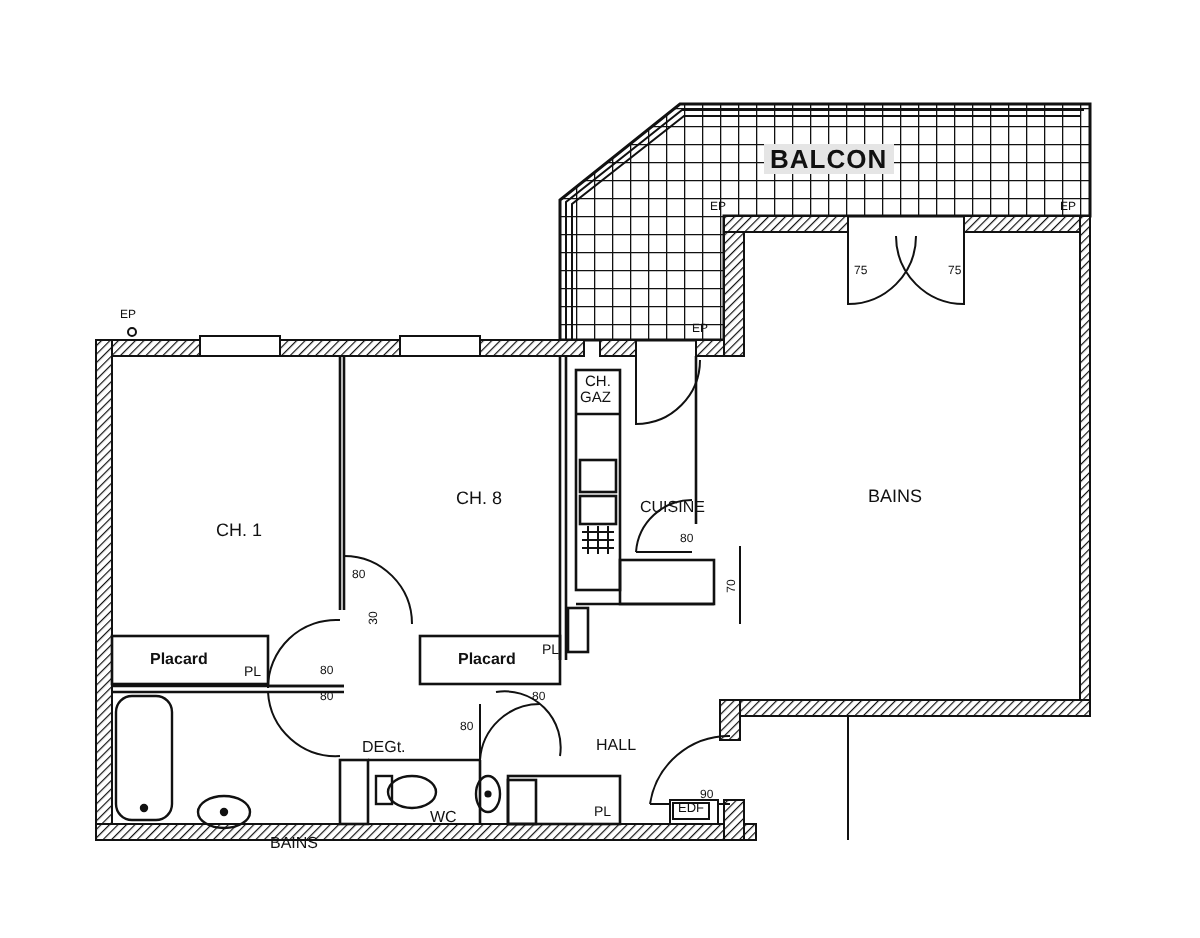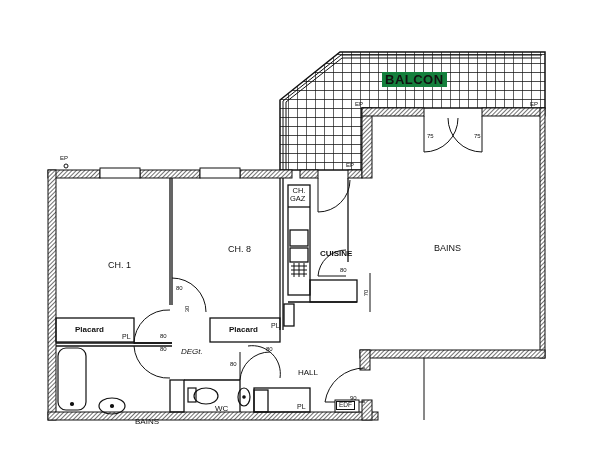--- a/index.html
+++ b/index.html
@@ -2,21 +2,21 @@
 <html><head>
 <meta charset="utf-8">
 <style>
   html,body{margin:0;padding:0;background:#ffffff;}
   body{width:600px;height:469px;overflow:hidden;font-family:"Liberation Sans",sans-serif;}
   #plan{position:absolute;left:0;top:0;width:600px;height:469px;}
   .lbl{position:absolute;font-family:"Liberation Sans",sans-serif;color:#111;white-space:nowrap;line-height:1;}
   .room{font-size:9px;}
   .small{font-size:6.5px;}
   .tiny{font-size:6px;}
-  .balcon{font-size:13px;font-weight:bold;background:#15803d;padding:1px 3px;letter-spacing:0.5px;}
+  .balcon{font-size:13px;font-weight:bold;background:#e5e5e5;padding:1px 3px;letter-spacing:0.5px;}
   .bold9{font-size:9px;font-weight:bold;}
   .edf{font-size:7px;border:1px solid #111;padding:0 2px;background:#fff;}
 </style>
 </head>
 <body>
 
 <svg id="plan" width="600" height="469" viewBox="0 0 600 469" xmlns="http://www.w3.org/2000/svg">
   <defs>
     <pattern id="hatch" patternUnits="userSpaceOnUse" width="3" height="3" patternTransform="rotate(45)">
       <rect width="3" height="3" fill="#fff"></rect>
@@ -143,23 +143,23 @@
   <rect x="335" y="400" width="24" height="12" fill="#fff" stroke="#111" stroke-width="1"></rect>
 
   <circle cx="66" cy="166" r="2" fill="#fff" stroke="#111" stroke-width="1"></circle>
 
   <line x1="370" y1="273" x2="370" y2="312" stroke="#111" stroke-width="1"></line>
 </svg>
 
 <div class="lbl balcon" style="left:382px;top:72px;">BALCON</div>
 <div class="lbl room" style="left:108px;top:245px;margin-top:16px;">CH. 1</div>
 <div class="lbl room" style="left:228px;top:245px;">CH. 8</div>
-<div class="lbl room" style="left:320px;top:250px;font-size:8px;font-weight:bold;">CUISINE</div>
+<div class="lbl room" style="left:320px;top:250px;font-size:8px;">CUISINE</div>
 <div class="lbl room" style="left:434px;top:244px;">BAINS</div>
-<div class="lbl room" style="left:181px;top:348px;font-size:8px;font-style:italic;">DEGt.</div>
+<div class="lbl room" style="left:181px;top:370px;font-size:8px;">DEGt.</div>
 <div class="lbl room" style="left:298px;top:369px;font-size:8px;">HALL</div>
 <div class="lbl room" style="left:135px;top:418px;font-size:8px;">BAINS</div>
 <div class="lbl room" style="left:215px;top:405px;font-size:8px;">WC</div>
 <div class="lbl tiny" style="left:290px;top:187px;text-align:right;font-size:7.5px;">
   <div>CH.</div>
   <div>GAZ</div>
 </div>
 
 <div class="lbl bold9" style="left:75px;top:326px;font-size:8px;">Placard</div>
 <div class="lbl bold9" style="left:229px;top:326px;font-size:8px;">Placard</div>

